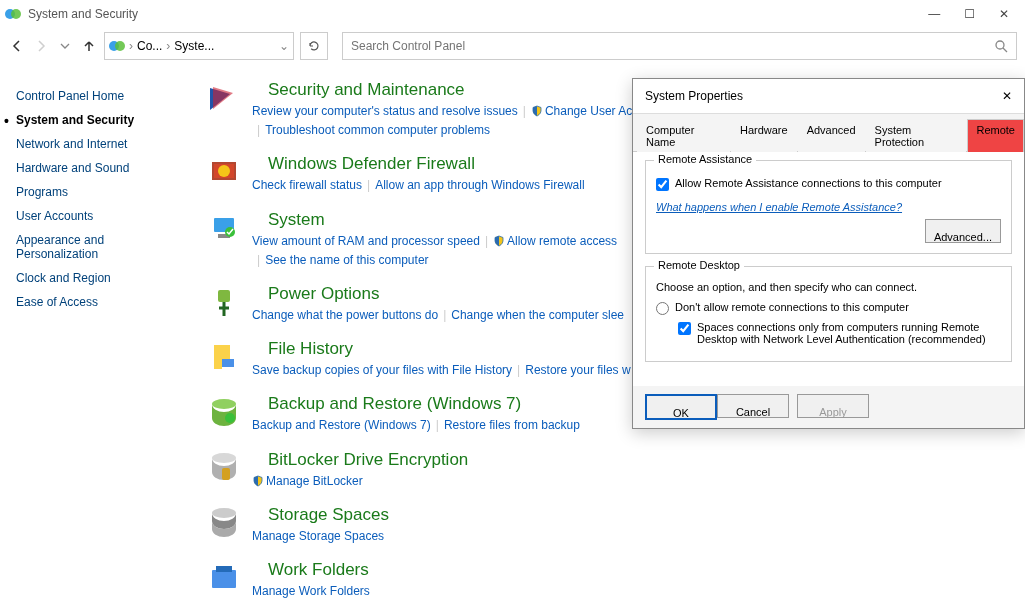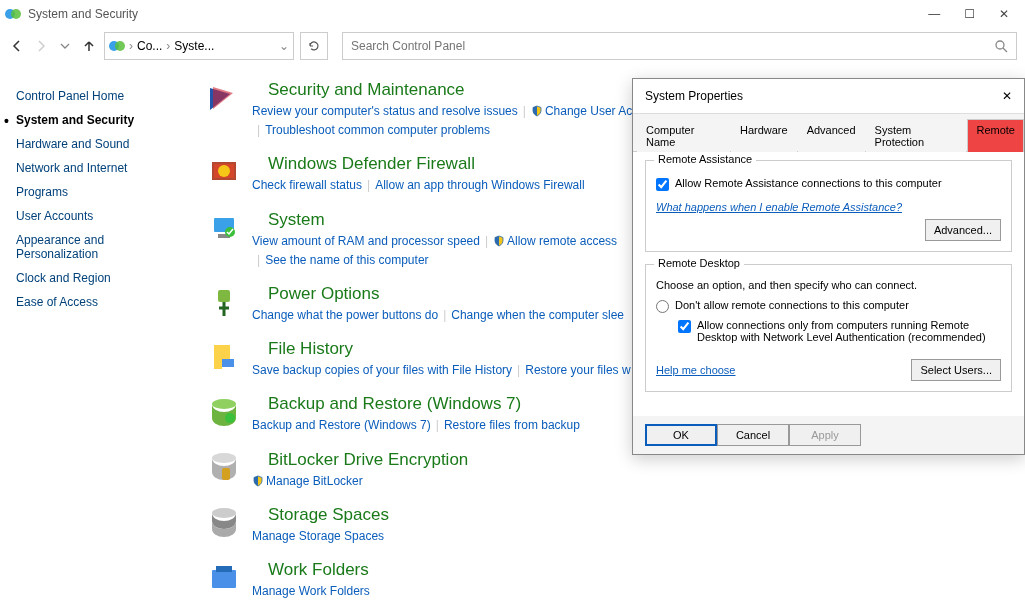--- a/index.html
+++ b/index.html
@@ -35,23 +35,23 @@
   .dialog-title { padding:10px 12px; font-size:12px; display:flex; justify-content:space-between; align-items:center; }
   .tabs { display:flex; background:#f4f4f4; border-top:1px solid #ddd; border-bottom:1px solid #ccc; padding-left:4px; padding-top:4px; gap:1px; }
   .tab { padding:4px 8px; font-size:11px; background:#f4f4f4; border:1px solid transparent; border-bottom:none; cursor:default; position:relative; top:1px; }
   .tab.active { background:#ef4444; border-color:#ccc; }
   .dialog-body { padding:8px 12px 12px 12px; background:#fff; }
   .group { border:1px solid #ccc; padding:10px; margin-bottom:12px; position:relative; }
   .group-label { position:absolute; top:-8px; left:8px; background:#fff; padding:0 4px; font-size:11px; }
   .chk, .rad { display:flex; align-items:flex-start; gap:6px; margin:6px 0; }
   .chk input, .rad input { margin-top:1px; }
   .link-blue { color:#0b5dbb; text-decoration:underline; cursor:default; }
-  .dlg-btn { height:22px; min-width:72px; border:1px solid #999; background:#f0f0f0; font-size:11px; padding: 0 8px; }
+  .dlg-btn { height:22px; min-width:72px; border:1px solid #999; background:#f0f0f0; font-size:11px; padding: 11px 8px; }
   .dlg-btn.primary { border:2px solid #0b5dbb; }
-  .dlg-btn[disabled] { color:#999; }
+  .dlg-btn[disabled] { color:#999;margin-left:8px; }
   .btnrow { display:flex; gap:0; justify-content:flex-start; padding:8px 12px; background:#f4f4f4; }
   .grpbtn { display:flex; justify-content:flex-end; margin-top:6px; }
   .subchk { margin-left:22px; }
   svg { display:block; }
 </style>
 </head>
 <body>
 
 <div class="titlebar">
   <span class="icon">
@@ -116,22 +116,22 @@
           <line x1="9" y1="9" x2="13" y2="13" stroke="#888" stroke-width="1.3"></line>
         </svg>
       </span>
   </div>
 </div>
 
 <div class="content">
   <div class="sidebar" id="sidebar">
       <div>Control Panel Home</div>
       <div class="active">System and Security</div>
+      <div>Network and Internet</div>
       <div>Hardware and Sound</div>
-      <div>Network and Internet</div>
       <div>Programs</div>
       <div>User Accounts</div>
       <div>Appearance and Personalization</div>
       <div>Clock and Region</div>
       <div>Ease of Access</div>
     </div>
   <div class="main" id="main">
       <div class="category">
         <div class="cat-icon">
           <svg width="32" height="32" viewBox="0 0 32 32">
@@ -286,26 +286,22 @@
     </div>
     <div class="group">
       <span class="group-label">Remote Desktop</span>
       <div style="margin:4px 0 8px 0;">Choose an option, and then specify who can connect.</div>
       <label class="rad">
         <input type="radio" name="rd" style="">
         <span>Don't allow remote connections to this computer</span>
       </label>
       <label class="chk subchk">
         <input type="checkbox" checked="" style="">
-        <span>Allow connections only from computers running Remote Desktop with Network Level Authentication (recommended)</span>
+        <span>Spaces connections only from computers running Remote Desktop with Network Level Authentication (recommended)</span>
       </label>
-      <div style="display:flex; justify-content:space-between; align-items:center; margin-top:16px;">
-        <span class="link-blue">Help me choose</span>
-        <button class="dlg-btn">Select Users...</button>
-      </div>
     </div>
   </div>
   <div class="btnrow">
     <button class="dlg-btn primary">OK</button>
     <button class="dlg-btn">Cancel</button>
     <button class="dlg-btn" disabled="">Apply</button>
   </div>
 </div>
 
 </body></html>

